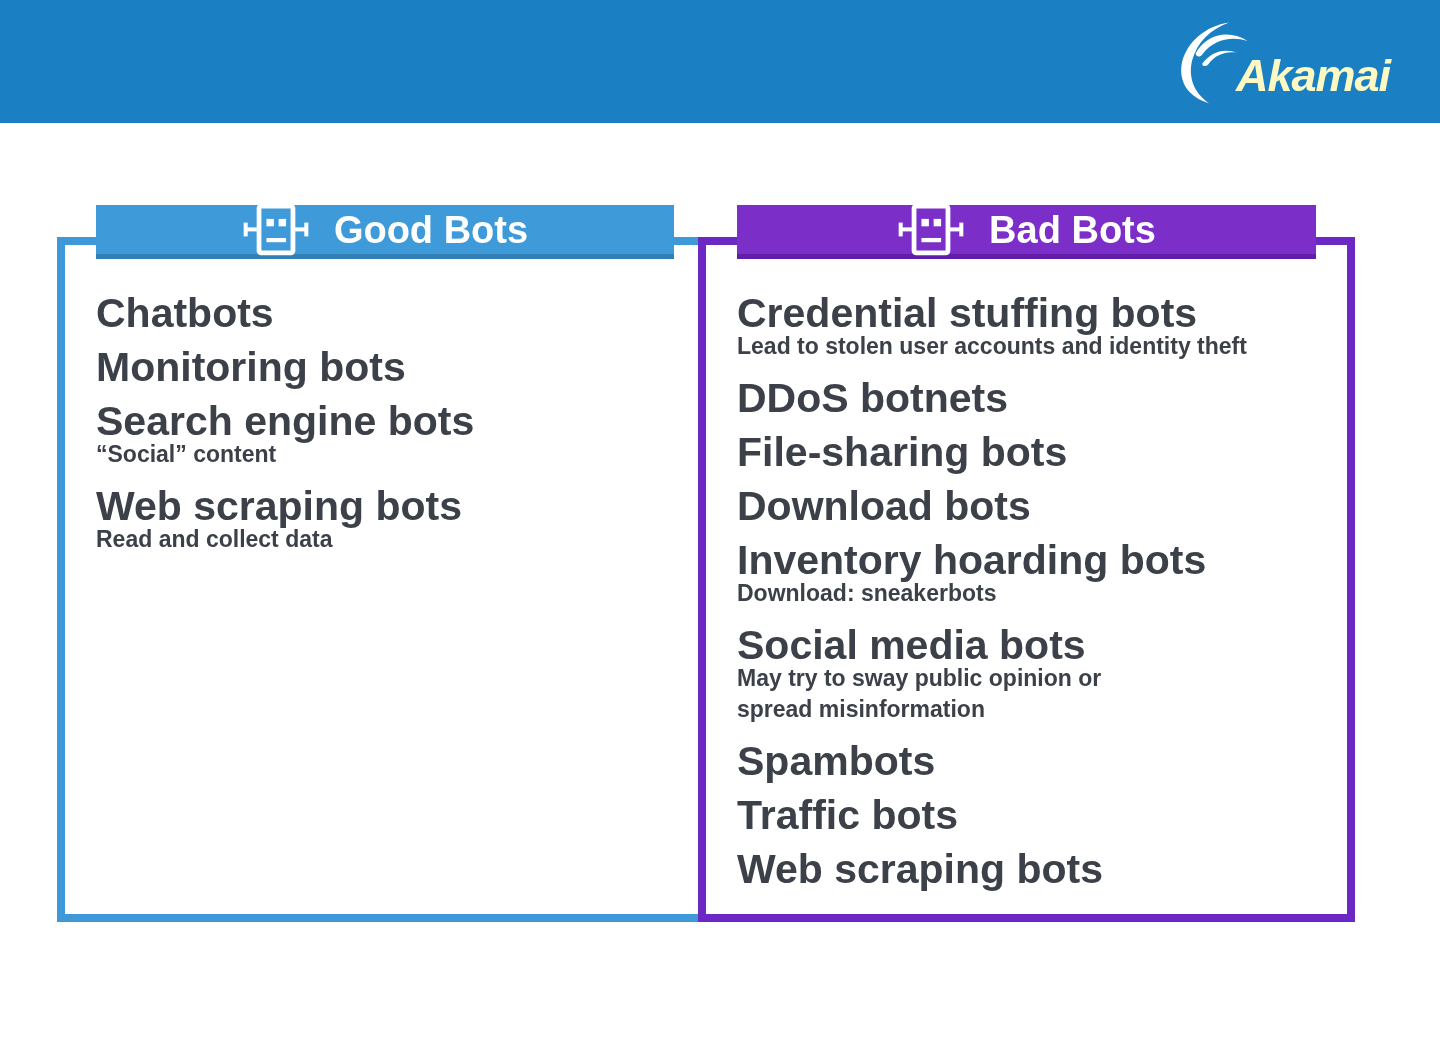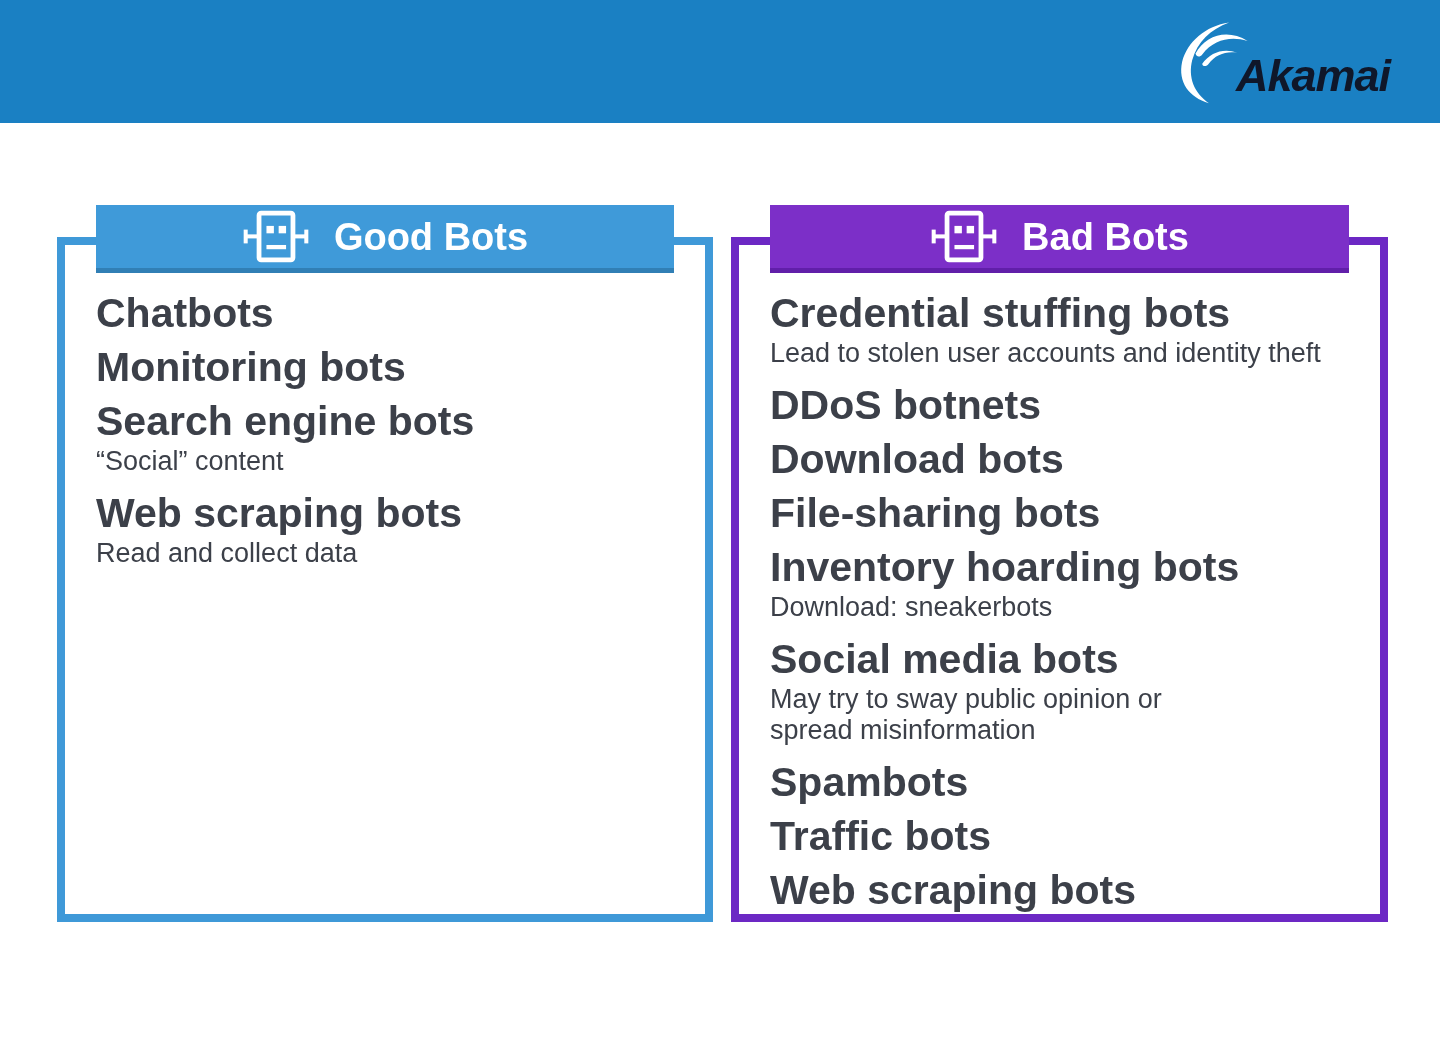--- a/index.html
+++ b/index.html
@@ -17,47 +17,47 @@
     position: absolute; left: 0; top: 0;
     width: 1440px; height: 123px;
     background: #1a80c3;
   }
   .logo {
     position: absolute; right: 50px; top: 20px;
     display: flex; align-items: flex-end;
   }
   .logo svg { display: block; }
   .logo-text {
-    color: #0f172a;
+    color: #fef9c3;
     font-size: 45px;
     font-weight: bold;
     font-style: italic;
     letter-spacing: -1px;
     margin-left: -20px;
     margin-bottom: 6px;
     line-height: 1;
   }
 
   
   .panel {
     position: absolute;
     top: 237px;
     height: 685px;
     box-sizing: border-box;
     border: 8px solid var(--border);
     background: #ffffff;
   }
   .panel.good { left: 57px;  width: 656px; }
-  .panel.bad  { left: 731px; width: 657px; }
+  .panel.bad  { left: 698px; width: 657px; }
 
   .tab {
     position: absolute;
     left: 31px; right: 31px;
     top: -40px;
-    height: 68px;
+    height: 54px;
     box-sizing: border-box;
     background: var(--tab);
     border-bottom: 5px solid var(--edge);
     display: flex;
     align-items: center;
     justify-content: center;
     gap: 24px;
   }
   .tab-title {
     color: #ffffff;
@@ -73,25 +73,25 @@
     padding: 50px 20px 0 31px;
   }
   .item { margin-bottom: 18px; }
   .item-title {
     font-size: 41px;
     font-weight: bold;
     color: var(--text);
     line-height: 36px;
   }
   .item-sub {
-    font-size: 27px;
-    font-weight: normal;
+    font-size: 23px;
+    font-weight: bold;
     color: var(--text);
     line-height: 31px;
-    margin-top: 7px;
+    margin-top: 0;
     white-space: pre-line;
   }
 </style>
 </head>
 <body style="--text: #3c4049;">
 
 <div class="topbar" style="background: rgb(26, 128, 195);">
   <div class="logo">
     <span>
       <svg width="84" height="84" viewBox="0 0 100 100" aria-hidden="true">
@@ -166,24 +166,24 @@
   </div>
   <ul class="items">
       <li class="item">
         <div class="item-title">Credential stuffing bots</div>
         <div class="item-sub">Lead to stolen user accounts and identity theft</div>
       </li>
       <li class="item">
         <div class="item-title">DDoS botnets</div>
       </li>
       <li class="item">
+        <div class="item-title">File-sharing bots</div>
+      </li>
+      <li class="item">
         <div class="item-title">Download bots</div>
-      </li>
-      <li class="item">
-        <div class="item-title">File-sharing bots</div>
       </li>
       <li class="item">
         <div class="item-title">Inventory hoarding bots</div>
         <div class="item-sub">Download: sneakerbots</div>
       </li>
       <li class="item">
         <div class="item-title">Social media bots</div>
         <div class="item-sub">May try to sway public opinion or
 spread misinformation</div>
       </li>

